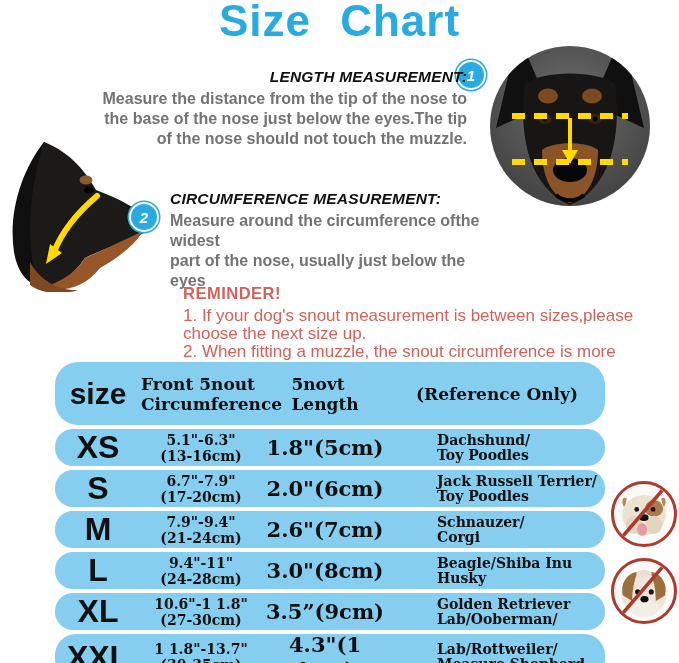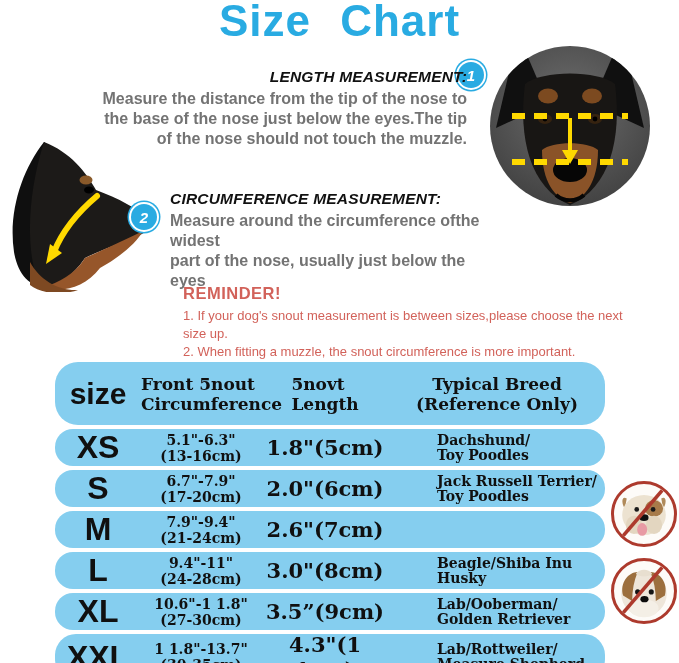--- a/index.html
+++ b/index.html
@@ -38,21 +38,21 @@
   
   .photo-front{top:46px;left:490px;width:160px;height:160px;border-radius:50%;overflow:hidden;}
   .photo-side{top:140px;left:0;width:160px;height:152px;}
   .gold-stroke{stroke:var(--gold);}
   .gold-fill{fill:var(--gold);}
   .warn-stroke{stroke:var(--warn-red);}
 
   
   .reminder{top:284px;left:167px;width:460px;margin-left:16px;}
   .reminder-heading{font-size:16.5px;letter-spacing:.5px;color:var(--reminder-red);font-weight:600;margin-bottom:4px;}
-  .reminder-note{font-size:13px;line-height:18px;color:var(--reminder-red);}
+  .reminder-note{font-size:17px;line-height:18px;color:var(--reminder-red);}
 
   
   .size-table{top:362px;left:55px;width:550px;}
   .thead,.trow{
     background:var(--row-blue);display:flex;align-items:center;
     font-family:"DejaVu Serif",serif;font-weight:bold;color:#101010;
   }
   .thead{height:63px;border-radius:23px;}
   .trow{height:37px;border-radius:18px;margin-top:4px;}
   .trow:last-child{height:46px;border-radius:21px;}
@@ -162,21 +162,20 @@
         <div>Circumference</div>
       </span>
     </div>
     <div class="cell c-len">
       <span class="hgroup">
         <div>5novt</div>
         <div>Length</div>
       </span>
     </div>
     <div class="cell c-breed">
-      <div>Typical Breed</div>
       <div>(Reference Only)</div>
     </div>
   </div>
   <div id="rows-container">
   <div class="trow">
     <div class="cell c-size">XS</div>
     <div class="cell c-circ">
       <div>5.1"-6.3"</div>
       <div>(13-16cm)</div>
     </div>
@@ -200,20 +199,24 @@
     </div>
   </div>
 
   <div class="trow">
     <div class="cell c-size">M</div>
     <div class="cell c-circ">
       <div>7.9"-9.4"</div>
       <div>(21-24cm)</div>
     </div>
     <div class="cell c-len">2.6"(7cm)</div>
+    <div class="cell c-breed">
+      <div>Schnauzer/</div>
+      <div>Corgi</div>
+    </div>
   </div>
 
   <div class="trow">
     <div class="cell c-size">L</div>
     <div class="cell c-circ">
       <div>9.4"-11"</div>
       <div>(24-28cm)</div>
     </div>
     <div class="cell c-len">3.0"(8cm)</div>
     <div class="cell c-breed">
@@ -223,22 +226,22 @@
   </div>
 
   <div class="trow">
     <div class="cell c-size">XL</div>
     <div class="cell c-circ">
       <div>10.6"-1 1.8"</div>
       <div>(27-30cm)</div>
     </div>
     <div class="cell c-len">3.5”(9cm)</div>
     <div class="cell c-breed">
+      <div>Golden Retriever</div>
       <div>Lab/Ooberman/</div>
-      <div>Golden Retriever</div>
     </div>
   </div>
 
   <div class="trow">
     <div class="cell c-size">XXL</div>
     <div class="cell c-circ">
       <div>1 1.8"-13.7"</div>
       <div>(30-35cm)</div>
     </div>
     <div class="cell c-len">4.3"(1 1cm)</div>

